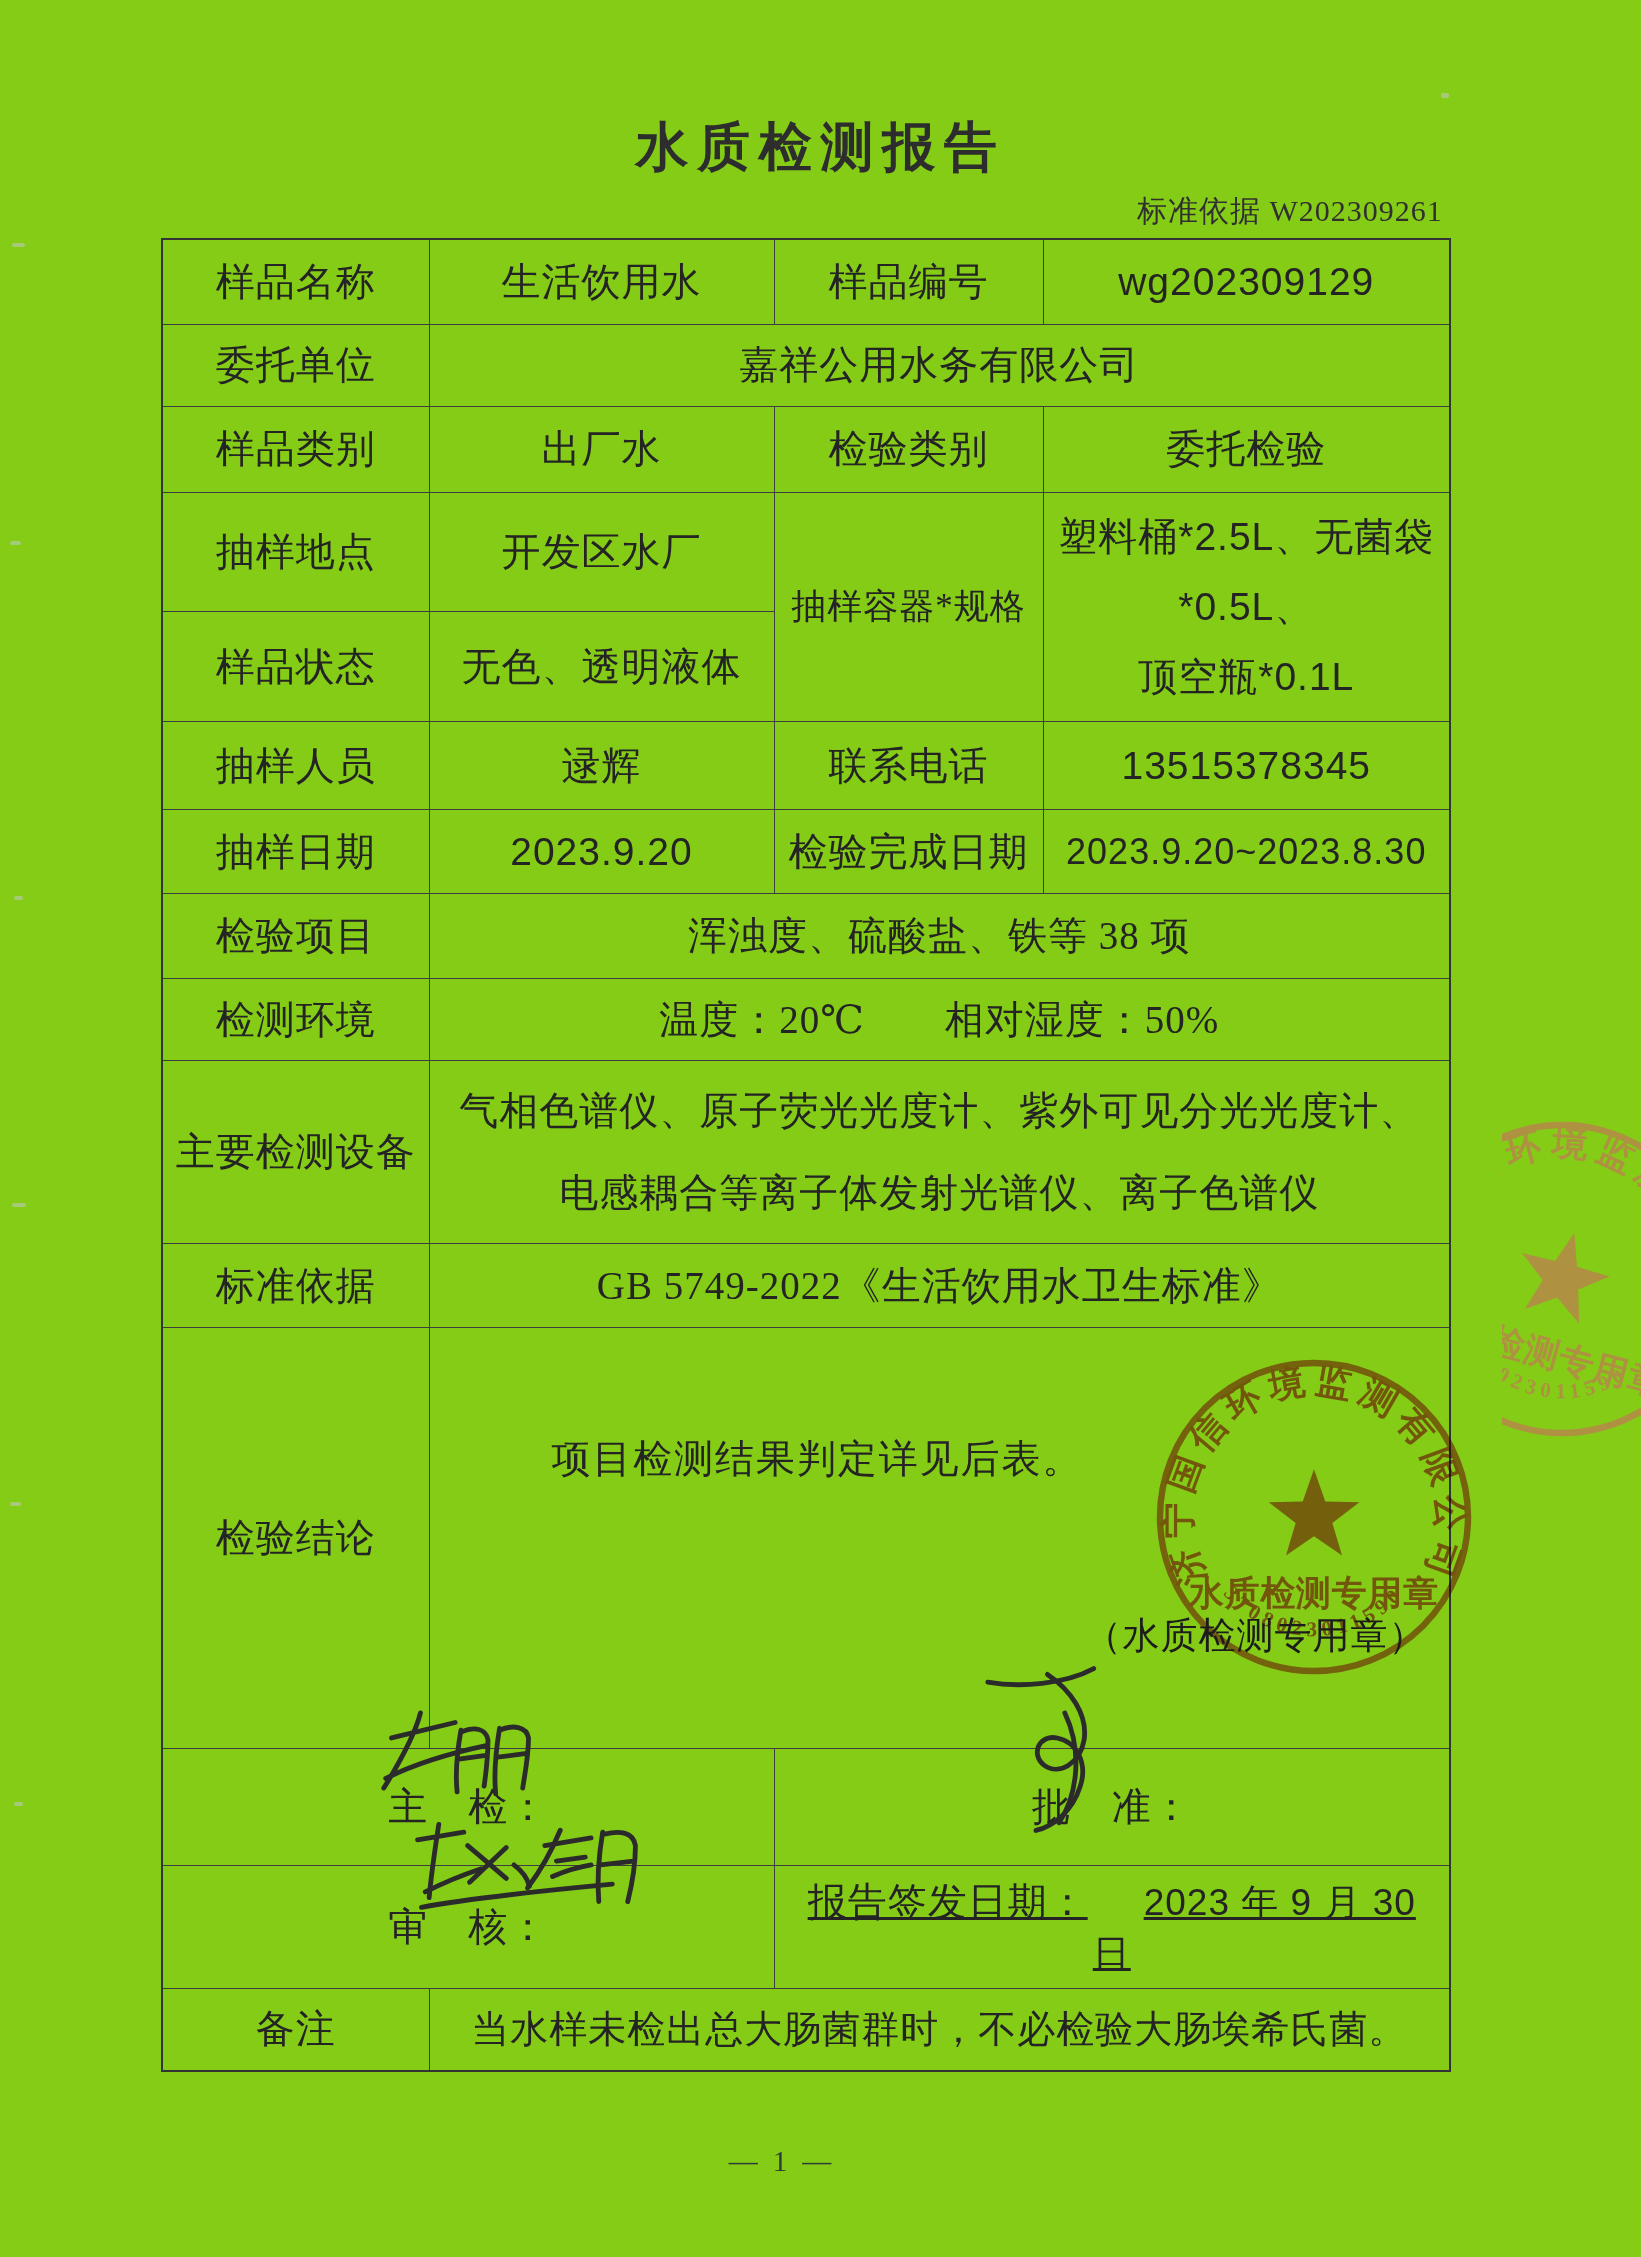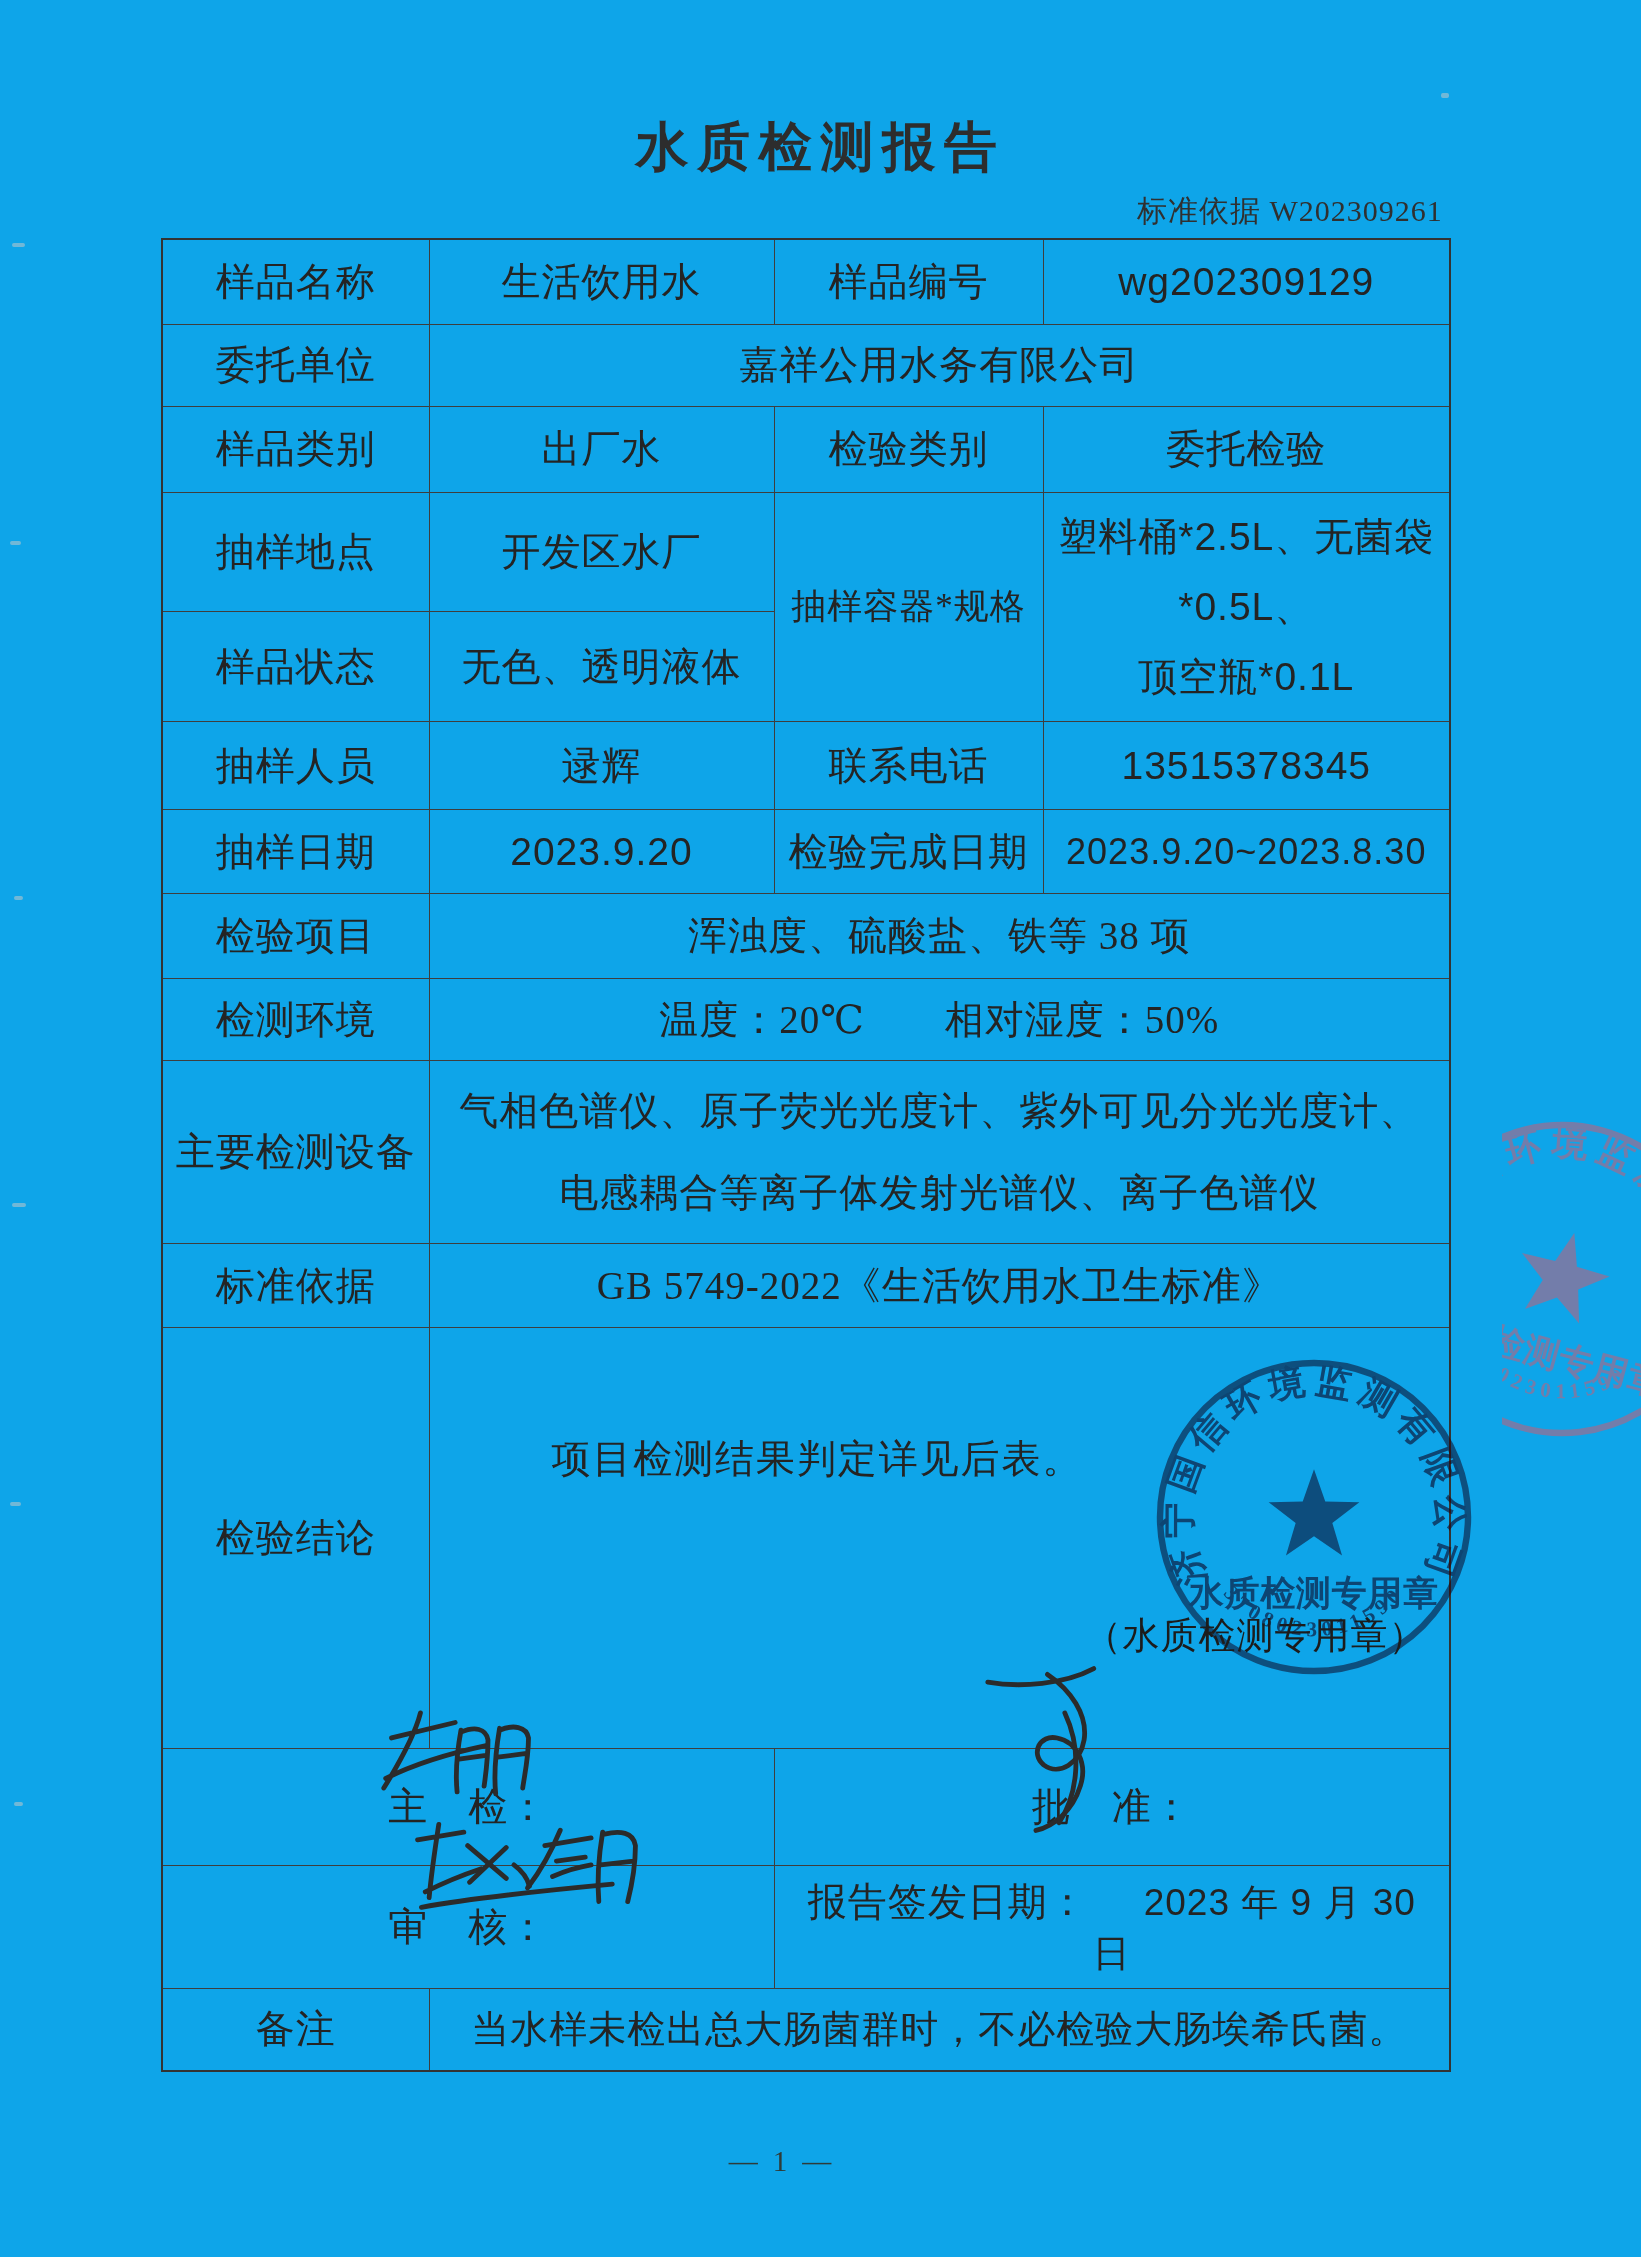--- a/index.html
+++ b/index.html
@@ -1,18 +1,18 @@
 <!DOCTYPE html>
 <html><head>
 <meta charset="utf-8">
 <style>
   html,body{margin:0;padding:0;background:#e9e9e9;}
   .page{
     position:relative; width:1641px; height:2257px; margin:0 auto;
-    background:#0ea5e9; overflow:hidden;
+    background:#84cc16; overflow:hidden;
     font-family:"Liberation Serif","DejaVu Serif",serif; color:#262626;
   }
   .title{
     position:absolute; top:112px; left:0; width:100%; text-align:center;
     font-size:53px; font-weight:700; letter-spacing:8.7px; color:#2d2d2d;
   }
   .report-no{
     position:absolute; top:191px; left:1137px; font-size:30px; color:#303030;
     letter-spacing:1px;
   }
@@ -26,21 +26,21 @@
     font-size:39px; color:#242424; letter-spacing:1px;
   }
   td.lbl{letter-spacing:1.9px;}
   .sans{font-family:"Liberation Sans","DejaVu Sans",sans-serif;margin-left:12px;}
   td.spec{font-size:30px; line-height:1.8; letter-spacing:0;}
   td.two-line{line-height:82px;}
   td.conclusion-cell{position:relative;}
   .conclusion-text{position:absolute; left:87px; top:104px; font-size:39px; letter-spacing:1.9px; white-space:nowrap;margin-left:35px;}
   .seal-note{position:absolute; left:655px; top:263px; font-size:37px; color:#1c1c1c; letter-spacing:1px; white-space:nowrap; z-index:7;margin-top:20px;}
   td.sig-row{text-align:left; padding-left:54px;}
-  .issue-cell{text-align:left; padding-left:25px; letter-spacing:1px;}
+  .issue-cell{text-align:left; padding-left:25px; letter-spacing:1px;text-decoration:underline;}
   .issue-date{margin-left:56px;}
   .footer-page{
     position:absolute; top:2145px; left:0; width:1564px; text-align:center;
     font-size:29px; color:#2f3b38; letter-spacing:3.9px;
   }
   
   .stamp{position:absolute; mix-blend-mode:multiply;}
   .stamp1{left:1149px; top:1352px; width:330px; height:330px; opacity:.88; z-index:6;}
   .stamp2-clip{position:absolute; left:1502px; top:1110px; width:139px; height:350px; overflow:hidden; z-index:4;}
   .stamp2{position:absolute; left:-105px; top:3.9px; width:330px; height:330px;

